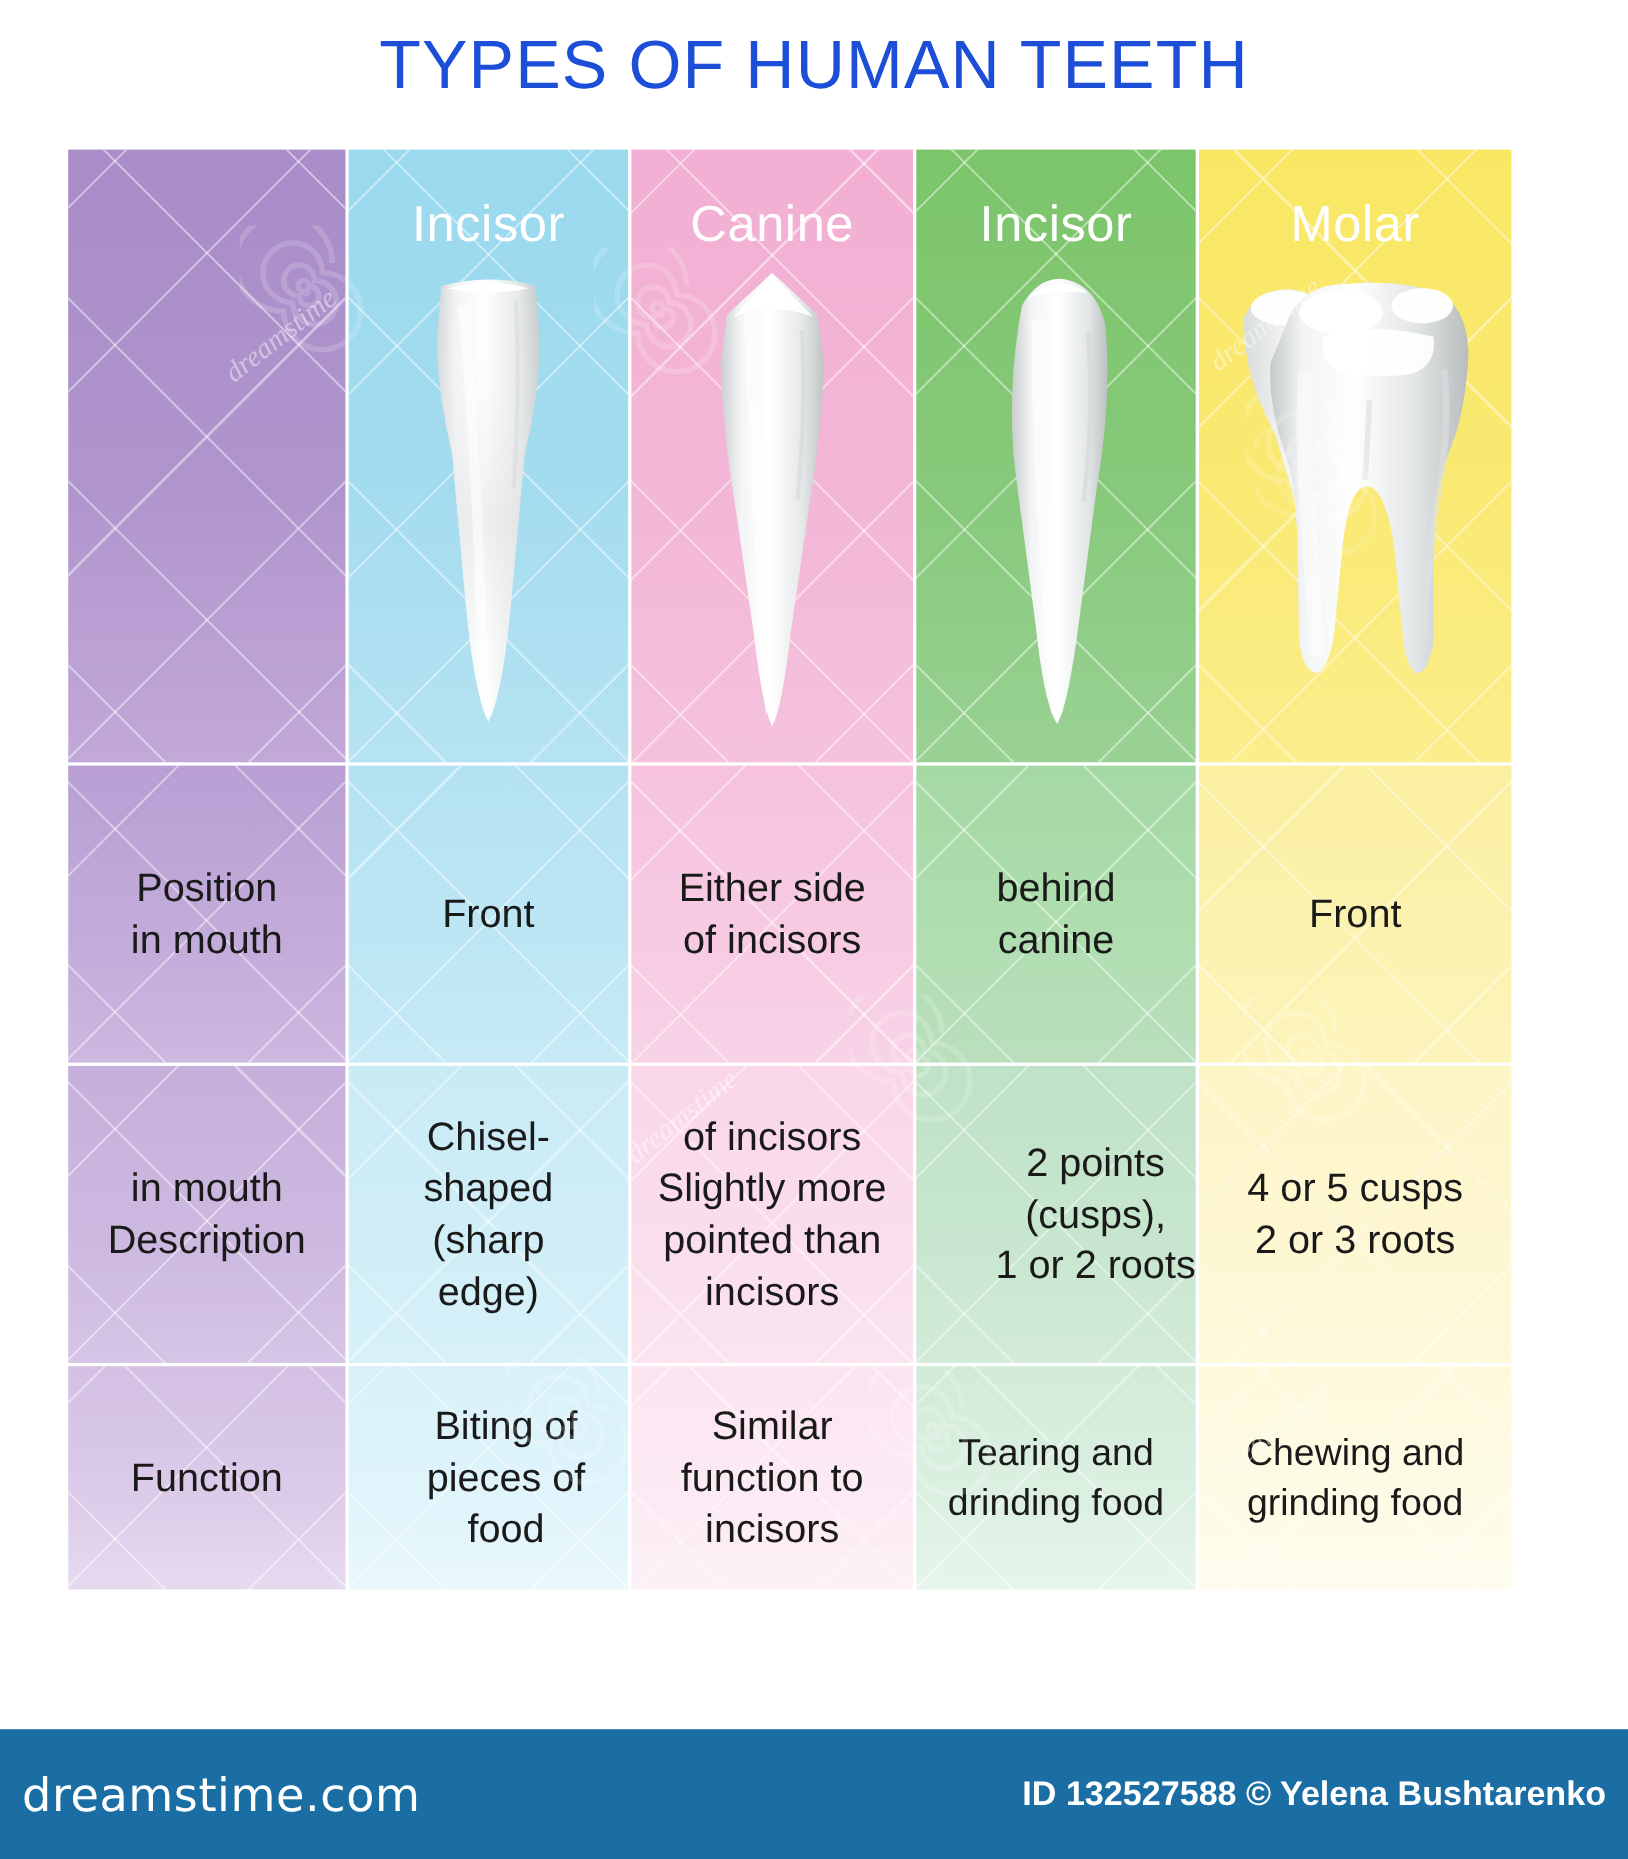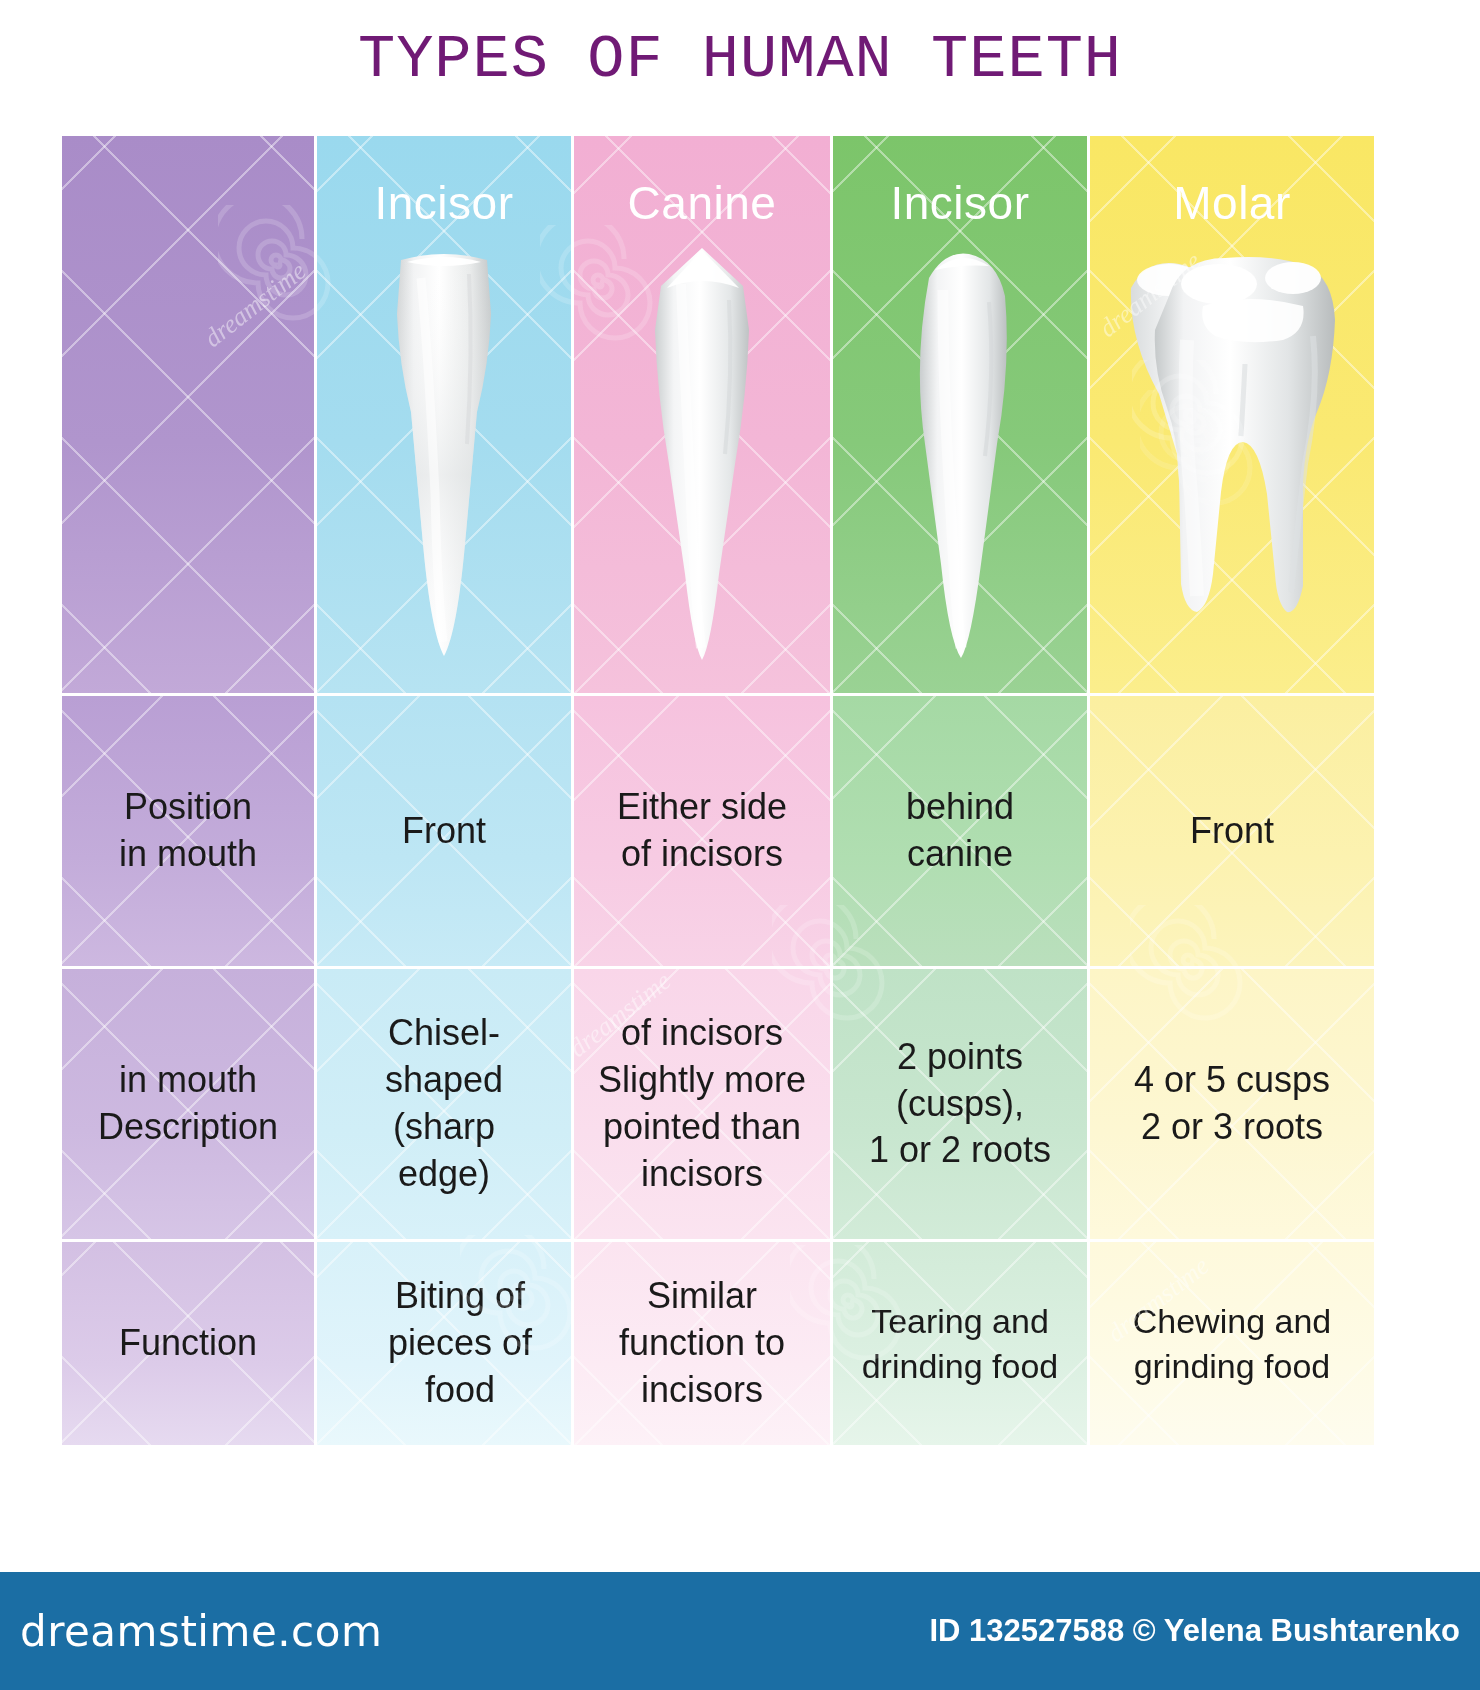--- a/index.html
+++ b/index.html
@@ -18,22 +18,22 @@
     width: 1480px;
     height: 118px;
     display: flex;
     align-items: center;
     justify-content: center;
   }
   .title {
     font-size: 62px;
     font-weight: 400;
     letter-spacing: 1px;
-    color: #701a75;
-    font-family: Liberation Mono, monospace;
+    color: #1d4ed8;
+    font-family: Liberation Sans, sans-serif;
   }
 
   
   .chart {
     position: absolute;
     left: 62px;
     top: 136px;
     width: 1300px;
     height: 1300px;
     display: grid;
@@ -78,21 +78,21 @@
   .c-blue-3 { background: linear-gradient(180deg,#c9ebf6 0%, #d0eef7 60%, #d8f1f9 100%); }
   .c-blue-4 { background: linear-gradient(180deg,#d8f1f9 0%, #e0f4fb 60%, #e9f8fc 100%); padding-left: 32px; }
 
   .c-pink-1 { background: linear-gradient(180deg,#f2afd3 0%, #f3b6d6 55%, #f5c2dc 100%); }
   .c-pink-2 { background: linear-gradient(180deg,#f6c2de 0%, #f7cbe3 60%, #f8d3e7 100%); }
   .c-pink-3 { background: linear-gradient(180deg,#f9d6e9 0%, #fadeed 60%, #fbe4f0 100%); }
   .c-pink-4 { background: linear-gradient(180deg,#fbe4f0 0%, #fcebf4 60%, #fdf1f7 100%); }
 
   .c-green-1 { background: linear-gradient(180deg,#7cc56a 0%, #86c97a 55%, #9ad294 100%); }
   .c-green-2 { background: linear-gradient(180deg,#a5d9a4 0%, #b0deb1 60%, #badfbd 100%); }
-  .c-green-3 { background: linear-gradient(180deg,#bfe2c6 0%, #c8e6cf 60%, #d2ebd8 100%); }
+  .c-green-3 { background: linear-gradient(180deg,#bfe2c6 0%, #c8e6cf 60%, #d2ebd8 100%); justify-content: flex-end; }
   .c-green-4 { background: linear-gradient(180deg,#d2ebd8 0%, #dcf0e2 60%, #e6f5ea 100%); }
 
   .c-yellow-1 { background: linear-gradient(180deg,#f9e764 0%, #fae972 55%, #fbee8c 100%); }
   .c-yellow-2 { background: linear-gradient(180deg,#fbefa0 0%, #fcf2b0 60%, #fcf4bd 100%); }
   .c-yellow-3 { background: linear-gradient(180deg,#fdf5c6 0%, #fdf7d2 60%, #fef9dc 100%); }
   .c-yellow-4 { background: linear-gradient(180deg,#fef9dc 0%, #fefbe6 60%, #fefcee 100%); }
 
   
   .head-cell { align-items: flex-start; justify-content: center; }
   .head-label {

